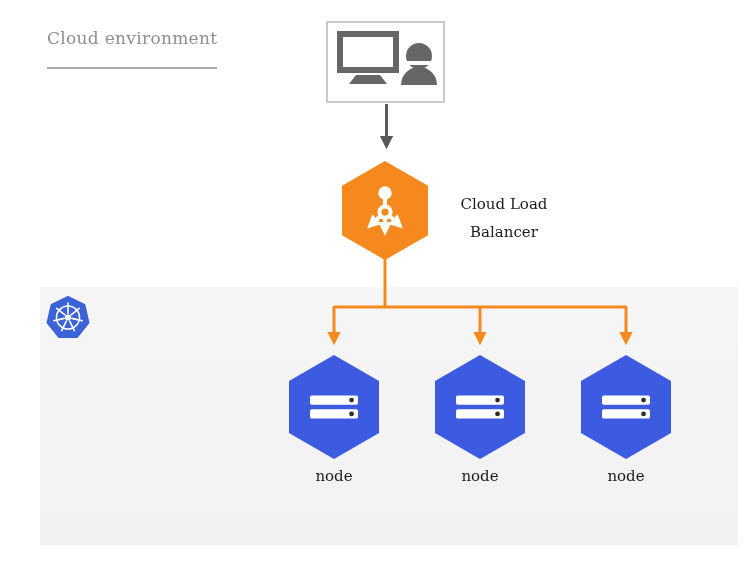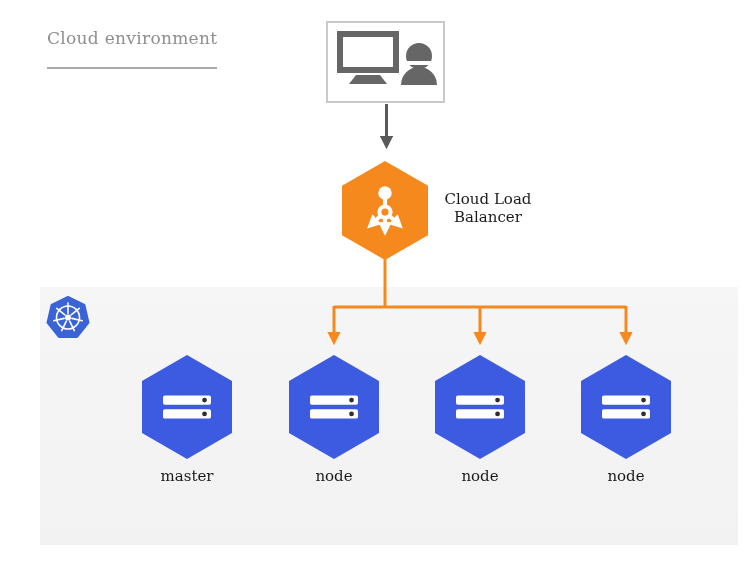--- a/index.html
+++ b/index.html
@@ -14,22 +14,22 @@
             display:flex;align-items:center;justify-content:center;}
   .connectors{position:absolute;left:0;top:0;pointer-events:none;}
   .ln-gray{stroke:var(--arrow-gray);stroke-width:3;fill:none;}
   .ln-orange{stroke:var(--accent-orange);stroke-width:3;fill:none;}
   .mk-gray{fill:var(--arrow-gray);}
   .mk-orange{fill:var(--accent-orange);}
   .hex{position:absolute;display:flex;align-items:center;justify-content:center;
        clip-path:polygon(50% 0,100% 25%,100% 75%,50% 100%,0 75%,0 25%);}
   .hex.orange{left:342px;top:161px;width:86px;height:99px;background:var(--accent-orange);}
   .hex.blue{width:90px;height:104px;background:var(--node-blue);}
-  .lb-label{position:absolute;left:436px;top:190px;width:104px;text-align:center;
-            font-size:15px;line-height:18px;color:var(--text-dark);}
+  .lb-label{position:absolute;left:452px;top:190px;width:104px;text-align:center;
+            font-size:15px;line-height:28px;color:var(--text-dark);}
   .node-group{position:absolute;top:355px;width:90px;}
   .node-group .hex.blue{position:relative;}
   .node-label{position:absolute;top:112px;width:100%;text-align:center;
               font-size:15px;color:var(--text-dark);}
   .k8s-logo{position:absolute;left:46px;top:296px;}
   .wheel{stroke:#fff;stroke-width:1.6;stroke-linecap:round;fill:none;}
 </style>
 </head>
 <body>
 
@@ -90,31 +90,20 @@
       <line x1="22" y1="17.5" x2="22" y2="7"></line>
       <line x1="25.1" y1="18.9" x2="33.3" y2="12.4"></line>
       <line x1="25.9" y1="22.4" x2="36.2" y2="24.7"></line>
       <line x1="23.7" y1="25.2" x2="28.3" y2="34.6"></line>
       <line x1="20.3" y1="25.2" x2="15.7" y2="34.6"></line>
       <line x1="18.1" y1="22.4" x2="7.8" y2="24.7"></line>
       <line x1="18.9" y1="18.9" x2="10.7" y2="12.4"></line>
     </g>
   </svg>
 
-  <div class="node-group" style="left:142px">
-    <div class="hex blue">
-      <svg width="48" height="24" viewBox="0 0 52 25">
-        <rect x="0" y="0" width="52" height="10" rx="2" fill="#ffffff"></rect>
-        <circle cx="45" cy="5" r="2.6" fill="var(--server-dot)"></circle>
-        <rect x="0" y="15" width="52" height="10" rx="2" fill="#ffffff"></rect>
-        <circle cx="45" cy="20" r="2.6" fill="var(--server-dot)"></circle>
-      </svg>
-    </div>
-    <div class="node-label">master</div>
-  </div>
 
   <div class="node-group" style="left:289px">
     <div class="hex blue">
       <svg width="48" height="24" viewBox="0 0 52 25">
         <rect x="0" y="0" width="52" height="10" rx="2" fill="#ffffff"></rect>
         <circle cx="45" cy="5" r="2.6" fill="var(--server-dot)"></circle>
         <rect x="0" y="15" width="52" height="10" rx="2" fill="#ffffff"></rect>
         <circle cx="45" cy="20" r="2.6" fill="var(--server-dot)"></circle>
       </svg>
     </div>

